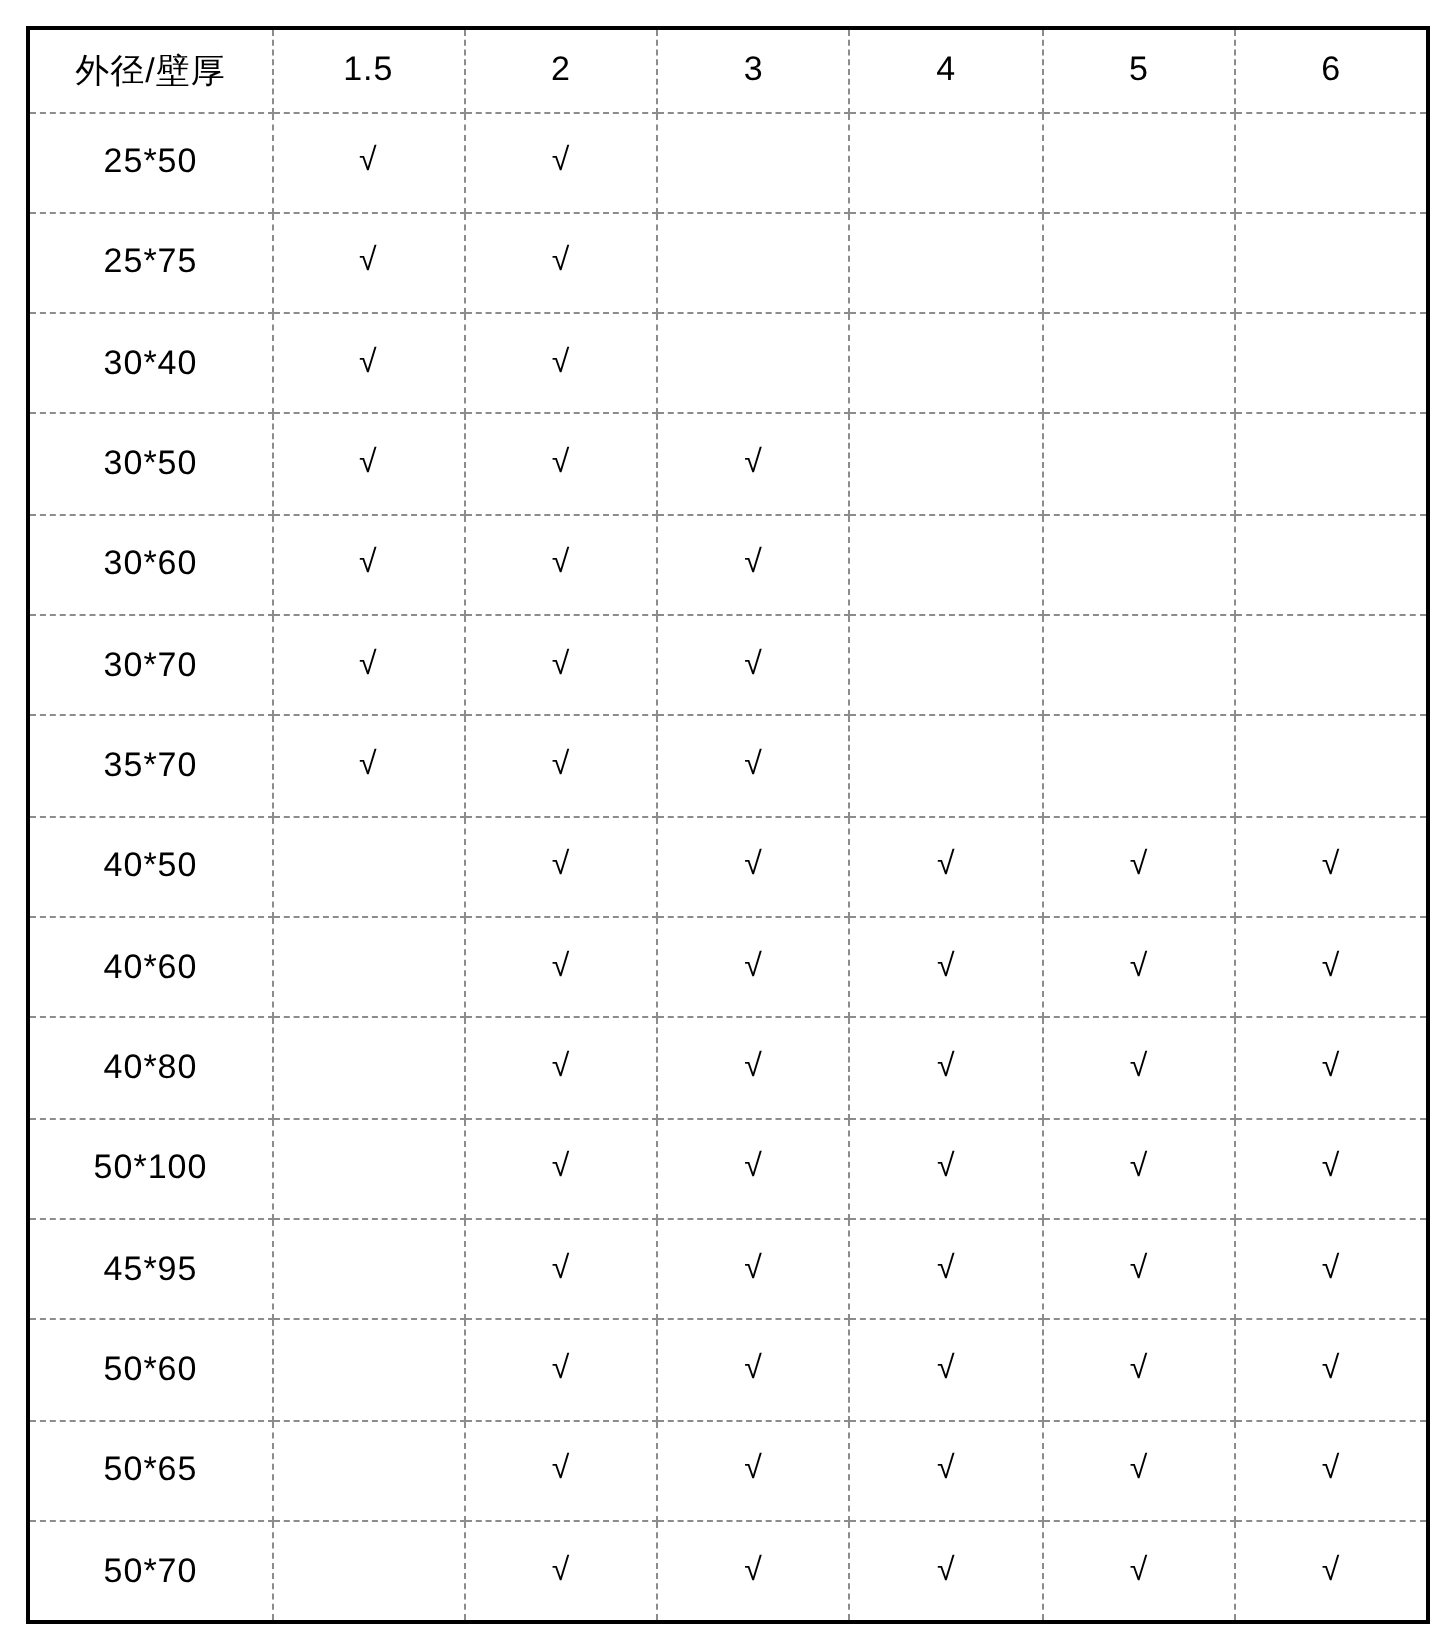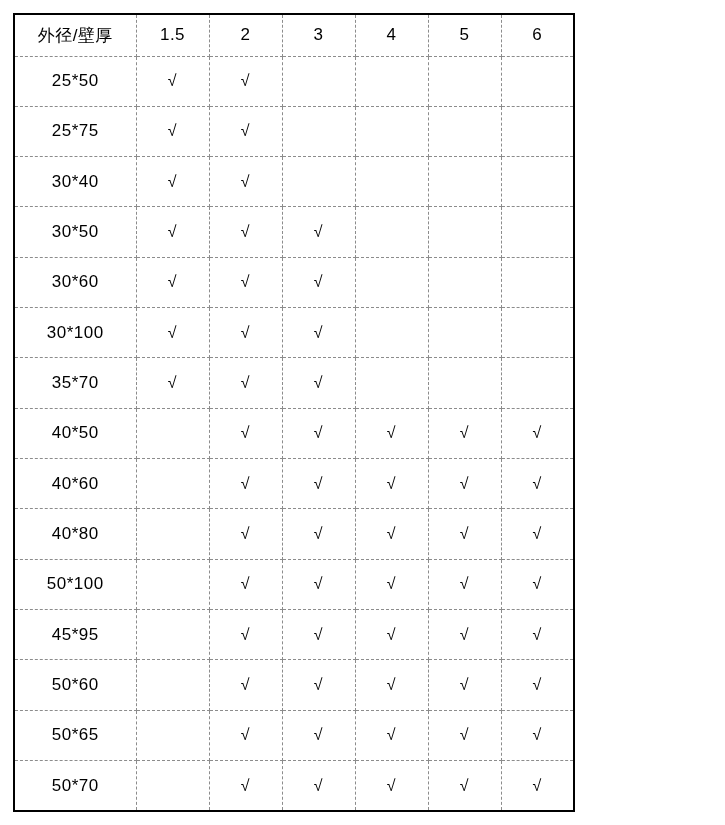--- a/index.html
+++ b/index.html
@@ -14,21 +14,21 @@
     height: 825px;
     background: #ffffff;
     font-family: "Liberation Sans", "DejaVu Sans", sans-serif;
     color: #000000;
     overflow: hidden;
   }
   table.spec-table {
     position: absolute;
     left: 13px;
     top: 13px;
-    width: 562px;
+    width: 702px;
     height: 799px;
     border-collapse: collapse;
     table-layout: fixed;
     border: 2px solid #000000;
     background: #ffffff;
   }
   table.spec-table col.label-col { width: 122px; }
   table.spec-table th,
   table.spec-table td {
     border: 1px dashed #8c8c8c;
@@ -118,21 +118,21 @@
         <tr>
           <td class="row-label">30*60</td>
           <td class="check-cell">√</td>
           <td class="check-cell">√</td>
           <td class="check-cell">√</td>
           <td class="check-cell"></td>
           <td class="check-cell"></td>
           <td class="check-cell"></td>
         </tr>
         <tr>
-          <td class="row-label">30*100</td>
+          <td class="row-label">30*70</td>
           <td class="check-cell">√</td>
           <td class="check-cell">√</td>
           <td class="check-cell">√</td>
           <td class="check-cell"></td>
           <td class="check-cell"></td>
           <td class="check-cell"></td>
         </tr>
         <tr>
           <td class="row-label">35*70</td>
           <td class="check-cell">√</td>

